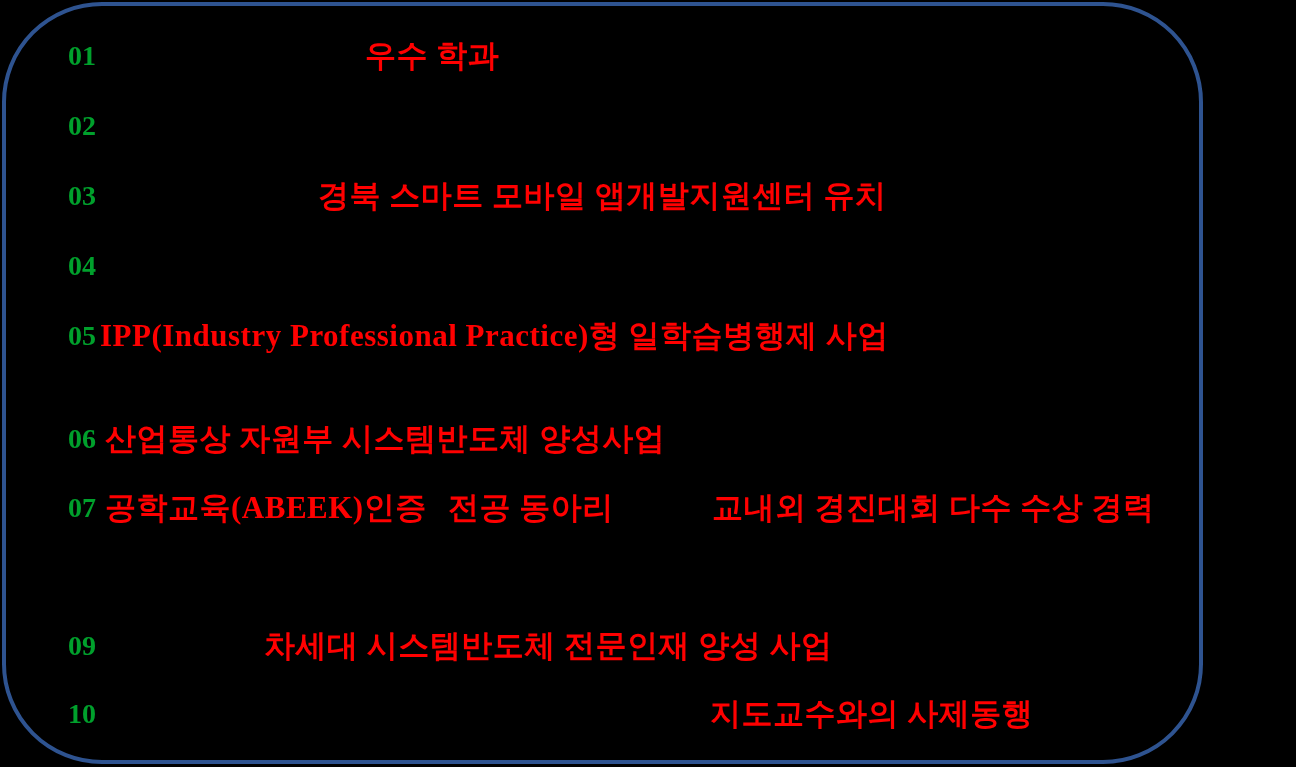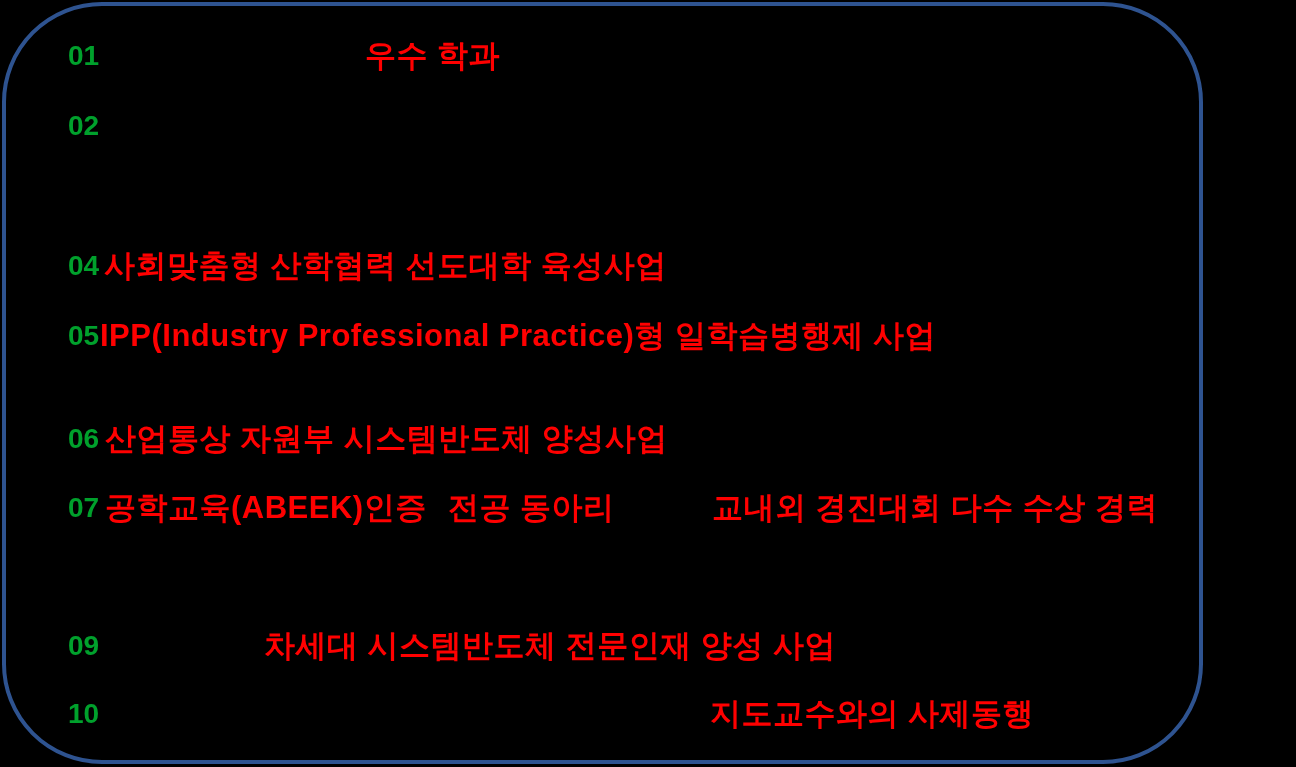--- a/index.html
+++ b/index.html
@@ -12,21 +12,21 @@
     margin: 0;
     padding: 0;
     background: var(--background);
   }
   #page {
     position: relative;
     width: 1206px;
     height: 767px;
     background: var(--background);
     overflow: hidden;
-    font-family: Liberation Sans, sans-serif;
+    font-family: Liberation Serif, serif;
     border-radius: 32px;
   }
   #frame {
     position: absolute;
     left: 2px;
     top: 2px;
     right: 3px;
     bottom: 3px;
     border: 4px solid var(--border);
     border-radius: 100px;
@@ -63,24 +63,27 @@
 
   <div class="row" style="top:37px">
     <span class="num">01</span>
     <span class="seg" style="left:365px">우수 학과</span>
   </div>
 
   <div class="row" style="top:107px">
     <span class="num">02</span>
   </div>
 
+  <div class="row" style="top:177px">
+    <span class="num">03</span>
+    <span class="seg" style="left:318px">경북 스마트 모바일 앱개발지원센터 유치</span>
+  </div>
 
   <div class="row" style="top:247px">
     <span class="num">04</span>
-    <span class="seg" style="left:104px">사회맞춤형 산학협력 선도대학 육성사업</span>
   </div>
 
   <div class="row" style="top:317px">
     <span class="num">05</span>
     <span class="seg" style="left:100px">IPP(Industry Professional Practice)형 일학습병행제 사업</span>
   </div>
 
   <div class="row" style="top:420px">
     <span class="num">06</span>
     <span class="seg" style="left:105px">산업통상 자원부 시스템반도체 양성사업</span>

